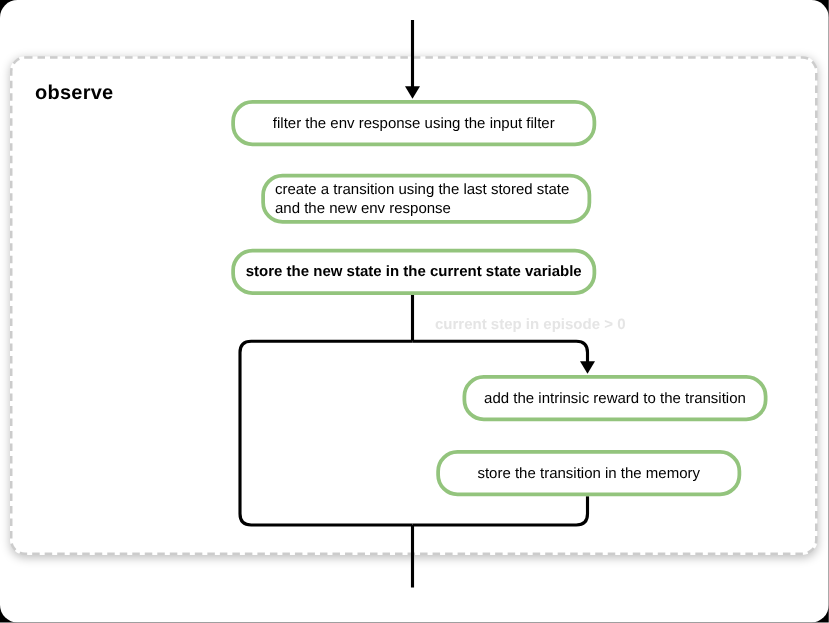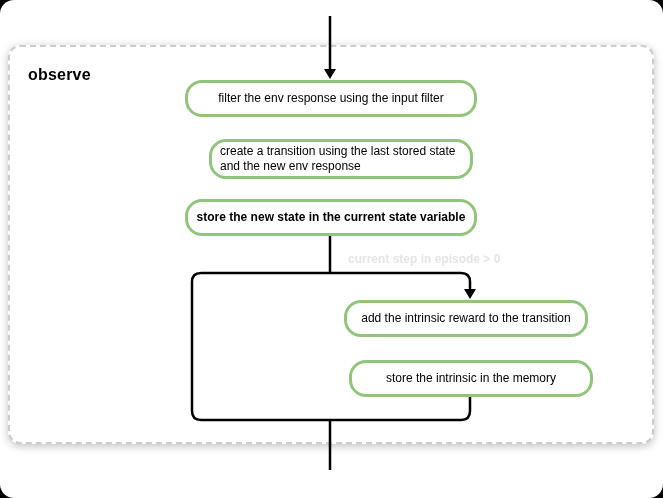--- a/index.html
+++ b/index.html
@@ -61,21 +61,21 @@
     padding: 3px 8px;
     box-sizing: border-box;
   }
   .node.align-left {
     justify-content: flex-start;
     text-align: left;
   }
   #node1 { left: 185px; top: 80px;  width: 292px; height: 37px; }
   #node2 { left: 173px; top: 139px; width: 264px; height: 40px; margin-left: 36px; }
   #node3 { left: 185px; top: 199px; width: 292px; height: 37px; font-weight: bold; }
-  #node4 { left: 344px; top: 300px; width: 244px; height: 37px; }
+  #node4 { left: 370px; top: 300px; width: 244px; height: 37px; }
   #node5 { left: 349px; top: 360px; width: 244px; height: 37px; }
   .cond {
     position: absolute;
     left: 348px;
     top: 252px;
     font-size: 12px;
     font-weight: bold;
     color: #e5e5e5;
   }
 </style>
@@ -106,15 +106,15 @@
 </svg>
 
 <div class="node" id="node1">filter the env response using the input filter</div>
 
 <div class="node align-left" id="node2">create a transition using the last stored state and the new env response</div>
 
 <div class="node" id="node3">store the new state in the current state variable</div>
 
 <div class="node" id="node4">add the intrinsic reward to the transition</div>
 
-<div class="node" id="node5">store the intrinsic in the memory</div>
+<div class="node" id="node5">store the transition in the memory</div>
 
 <div class="cond">current step in episode &gt; 0</div>
 
 </body></html>

